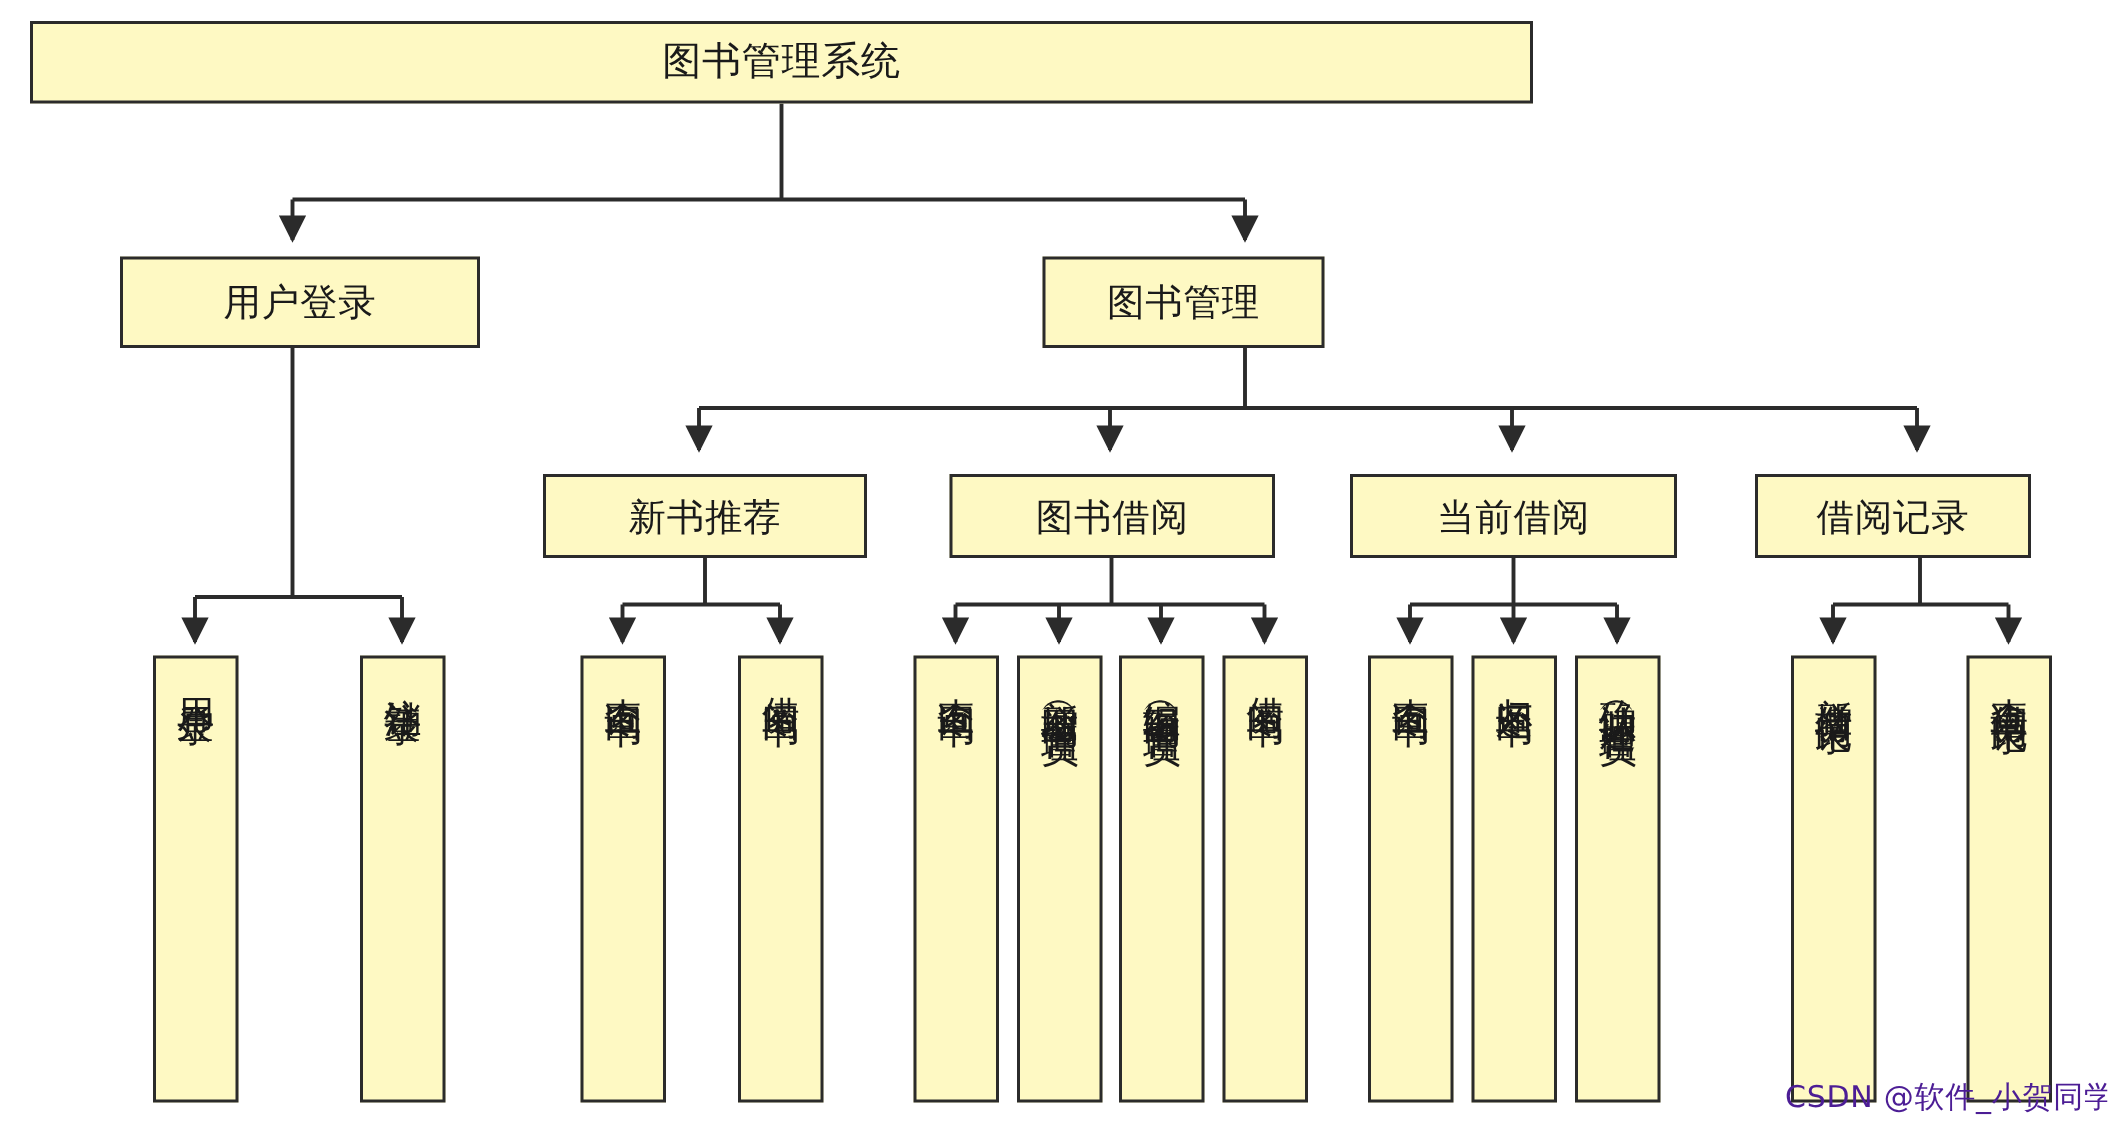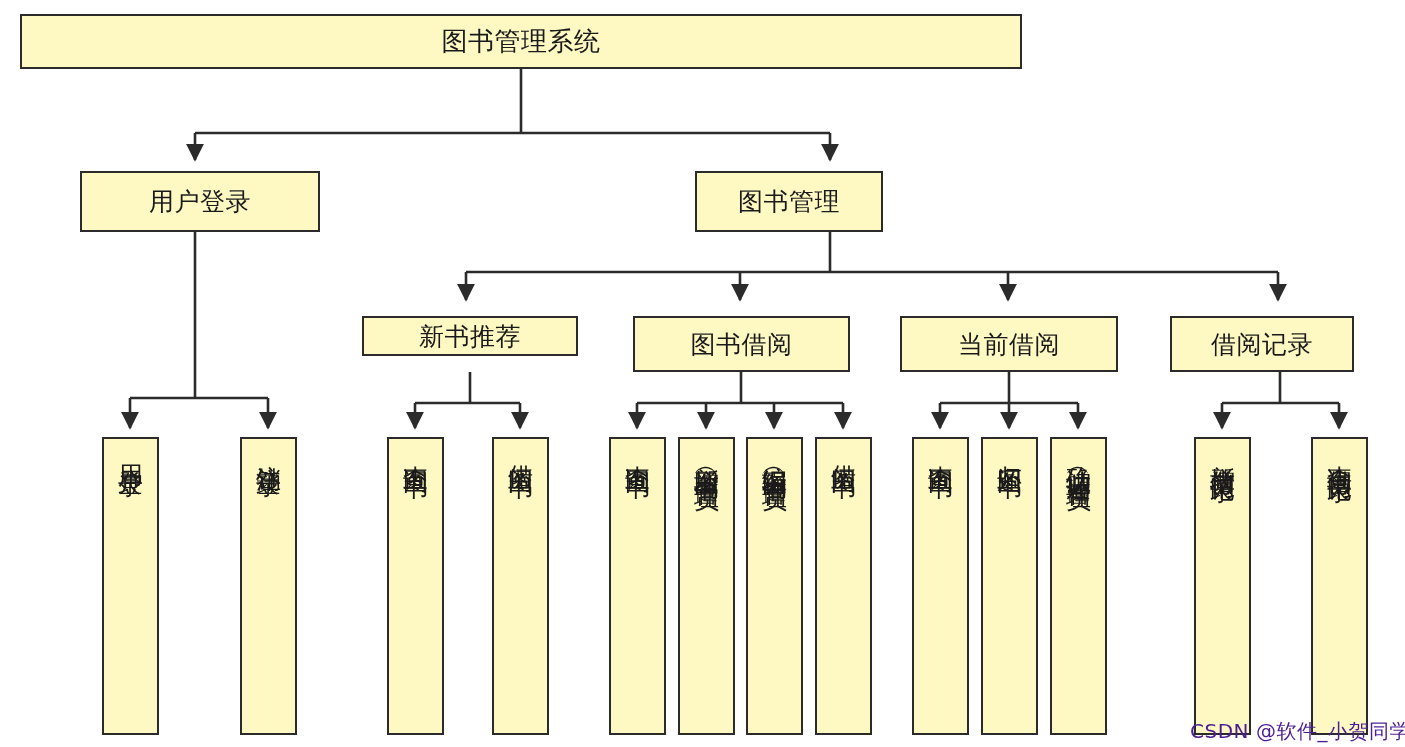--- a/index.html
+++ b/index.html
@@ -133,21 +133,21 @@
     <span class="label">图书管理系统</span>
   </div>
 
   <div class="node horiz" style="left:80px; top:171px; width:240px; height:61px;">
     <span class="label">用户登录</span>
   </div>
   <div class="node horiz" style="left:695px; top:171px; width:188px; height:61px;">
     <span class="label">图书管理</span>
   </div>
 
-  <div class="node horiz" style="left:362px; top:316px; width:216px; height:40px;">
+  <div class="node horiz" style="left:362px; top:316px; width:216px; height:56px;">
     <span class="label">新书推荐</span>
   </div>
   <div class="node horiz" style="left:633px; top:316px; width:217px; height:56px;">
     <span class="label">图书借阅</span>
   </div>
   <div class="node horiz" style="left:900px; top:316px; width:218px; height:56px;align-items:center;">
     <span class="label">当前借阅</span>
   </div>
   <div class="node horiz" style="left:1170px; top:316px; width:184px; height:56px;">
     <span class="label">借阅记录</span>

